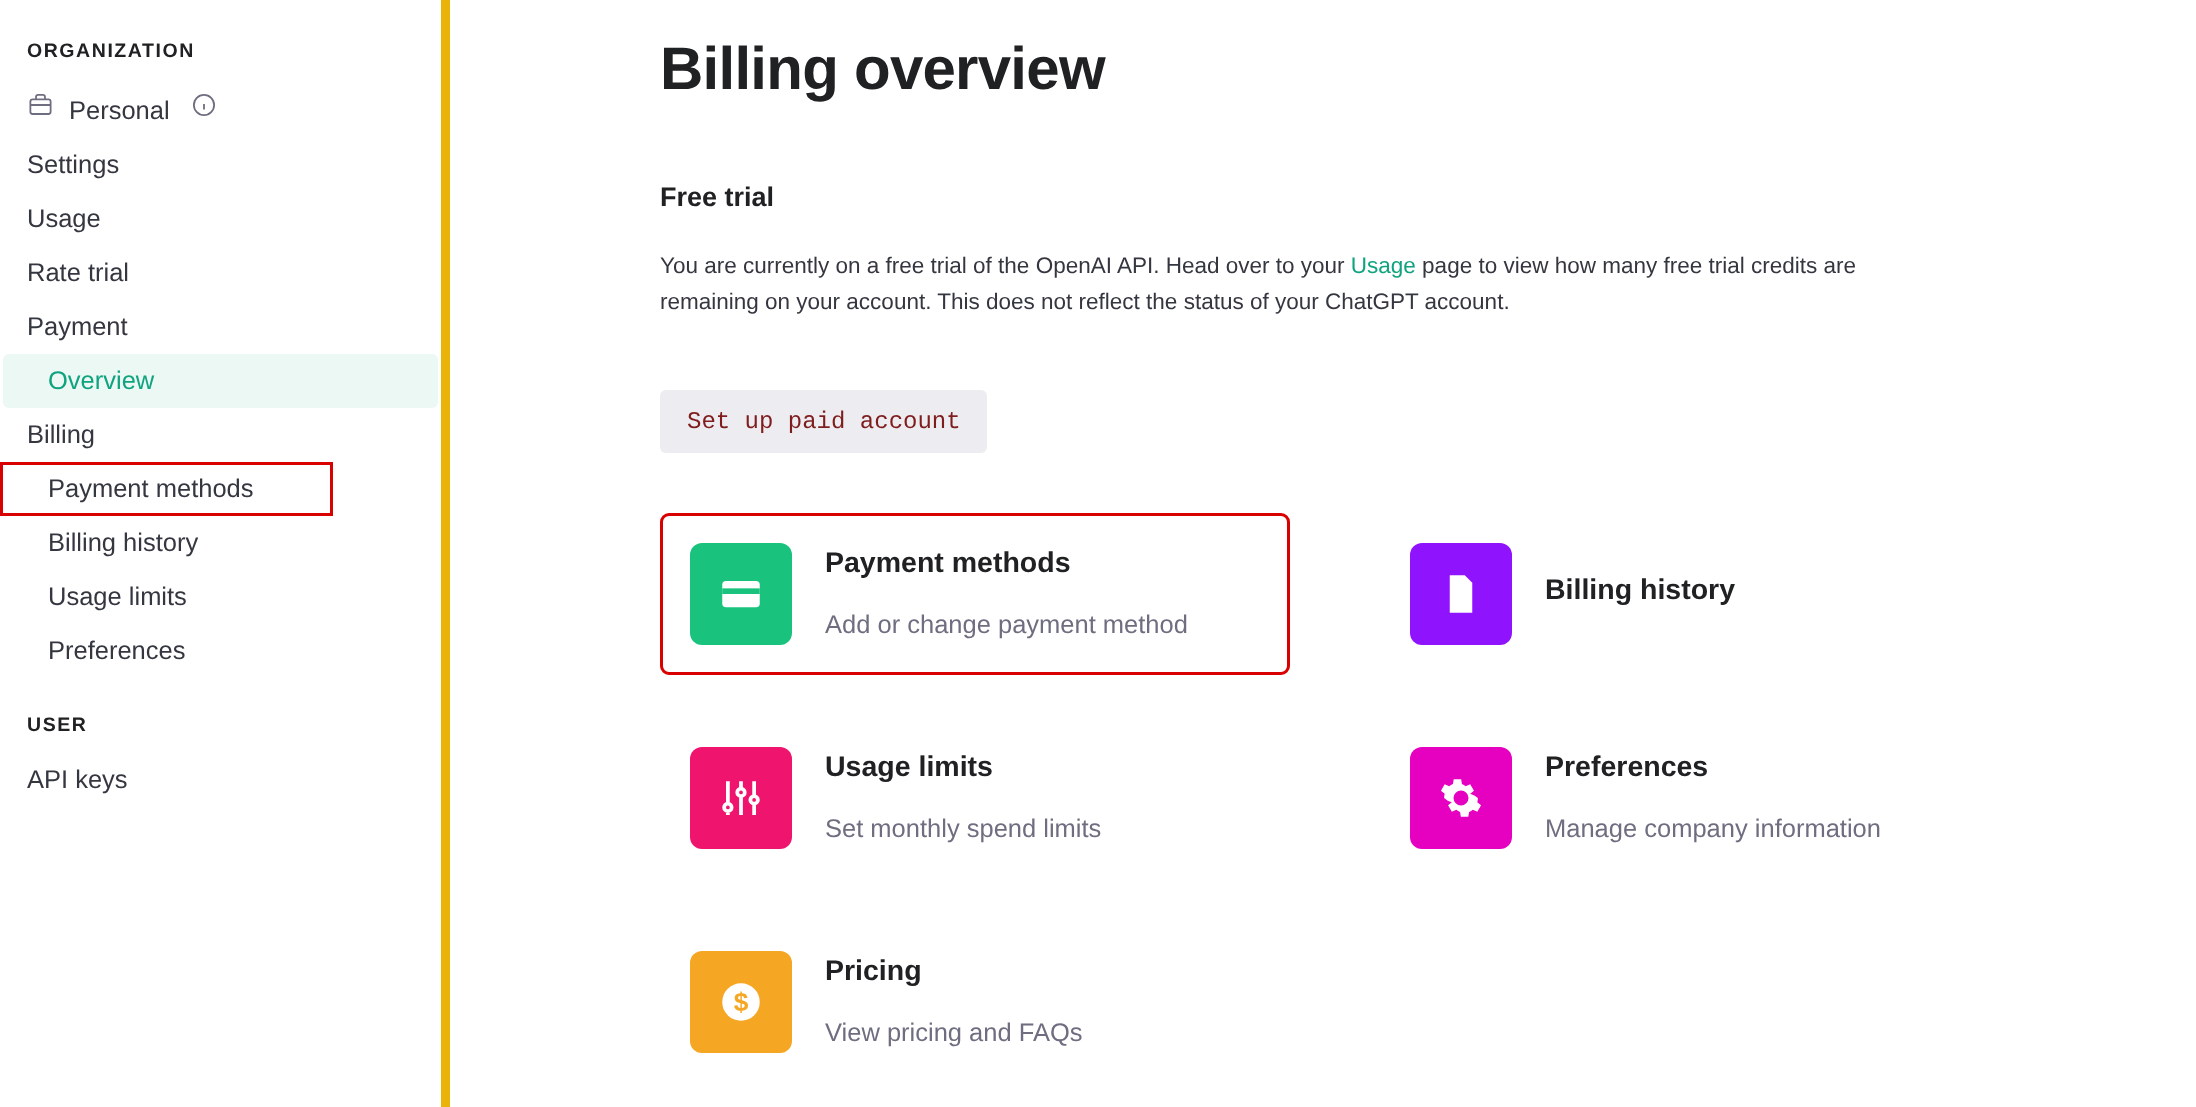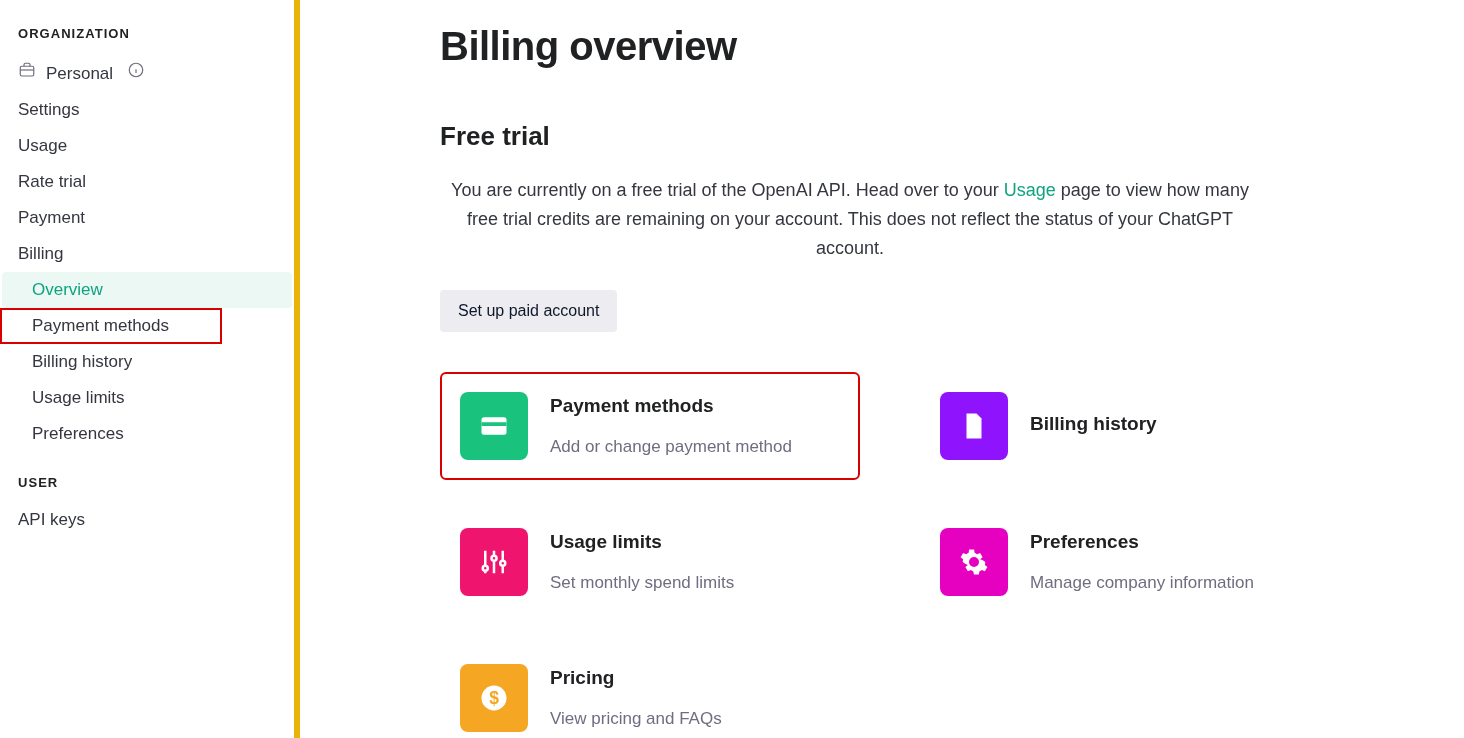--- a/index.html
+++ b/index.html
@@ -13,25 +13,25 @@
     .side-item .info-icon { margin-left: 4px; color: #6e6e80; }
     
     .side-sub { padding-left: 32px; }
     .side-sub.highlighted-red { border: 2px solid #d90000; padding-left: 30px; padding-top: 6px; padding-bottom: 6px; margin-left: 0; margin-right: 72px; }
     .side-sub.active { background: #ecf8f4; color: #10a37f; border-radius: 4px; margin: 0 2px 0 2px; padding-left: 30px; padding-top: 8px; padding-bottom: 8px; }
     
     .side-group { margin-top: 17px; }
     
     .main { flex: 1; padding: 24px 60px 40px 140px; max-width: 1164px; }
     .page-title { font-size: 40px; font-weight: 700; margin-bottom: 52px; letter-spacing: -0.5px; }
-    .section-title { font-size: 26px; font-weight: 700; margin-bottom: 24px; }
-    .section-desc { font-size: 18px; color: #353740; line-height: 1.6; margin-bottom: 28px; max-width: 820px; text-align: center; }
+    .section-title { font-size: 18px; font-weight: 700; margin-bottom: 24px; }
+    .section-desc { font-size: 15px; color: #353740; line-height: 1.6; margin-bottom: 46px; max-width: 820px; }
     .section-desc a { color: #10a37f; text-decoration: none; }
     
-    .btn-setup { display: inline-block; background: #ececf1; color: #0f172a; border: none; padding: 12px 18px; font-size: 16px; border-radius: 4px; cursor: pointer; }
+    .btn-setup { display: inline-block; background: #ececf1; color: #7f1d1d; border: none; padding: 12px 18px; font-size: 16px; border-radius: 4px; cursor: pointer; font-family: Liberation Mono, monospace; }
     
     .cards { margin-top: 40px; display: grid; grid-template-columns: repeat(2, 420px); column-gap: 60px; row-gap: 28px; }
     .card { display: flex; align-items: center; gap: 22px; padding: 20px; border-radius: 6px; cursor: pointer; }
     .card.highlighted-red { border: 2px solid #d90000; padding: 18px; }
     .card-icon { width: 68px; height: 68px; border-radius: 8px; display: flex; align-items: center; justify-content: center; flex-shrink: 0; }
     .card-icon svg { width: 30px; height: 30px; fill: #fff; }
     .bg-green { background: #19c37d; }
     .bg-purple { background: #9013fe; }
     .bg-red { background: #ef146e; }
     .bg-magenta { background: #e600c0; }
@@ -70,26 +70,26 @@
     </div>
   <div class="side-item">
       <span>Usage</span>
     </div>
   <div class="side-item">
       <span>Rate trial</span>
     </div>
   <div class="side-item">
       <span>Payment</span>
     </div>
+  <div class="side-item side-sub active">
+      <span>Overview</span>
+    </div>
+
   <div class="side-item">
       <span>Billing</span>
-    </div>
-
-  <div class="side-item side-sub active">
-      <span>Overview</span>
     </div>
   <div class="side-item side-sub highlighted-red">
       <span>Payment methods</span>
     </div>
   <div class="side-item side-sub">
       <span>Billing history</span>
     </div>
   <div class="side-item side-sub">
       <span>Usage limits</span>
     </div>

